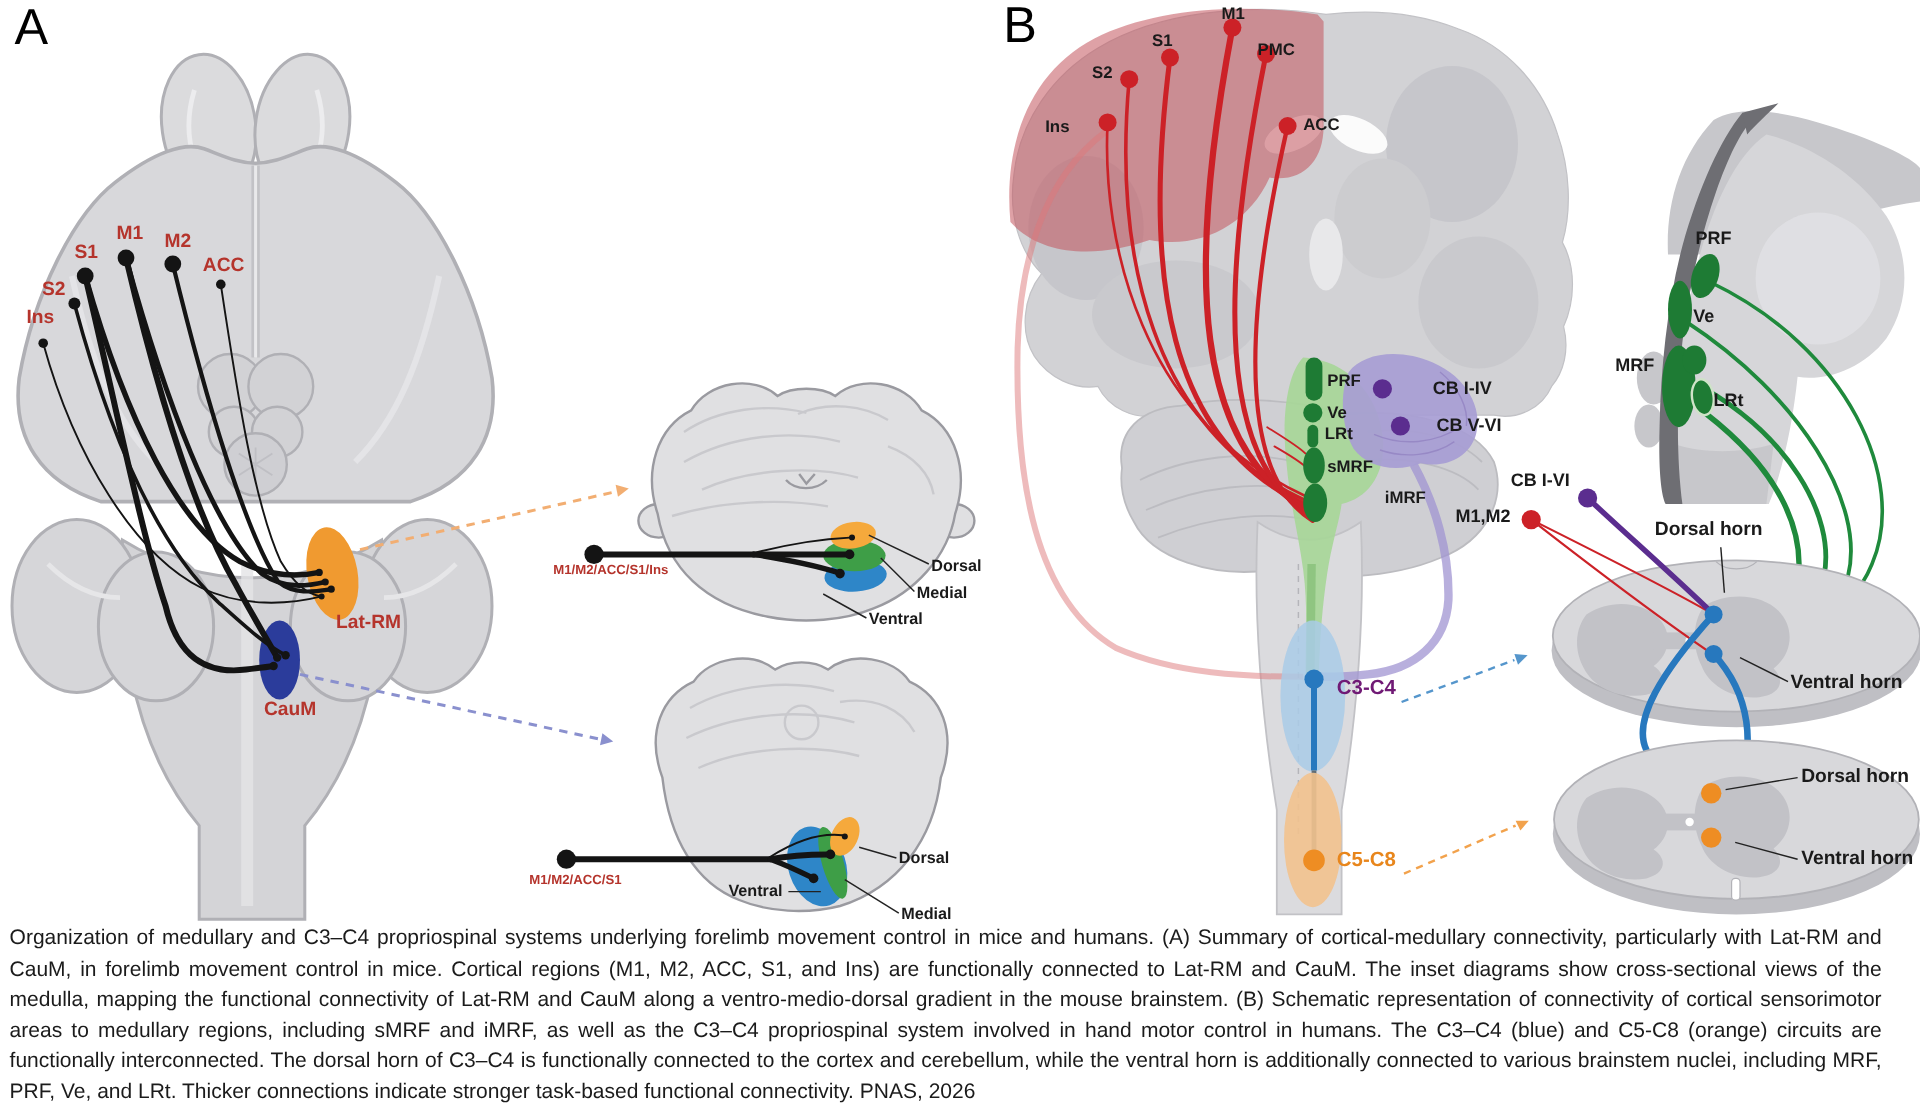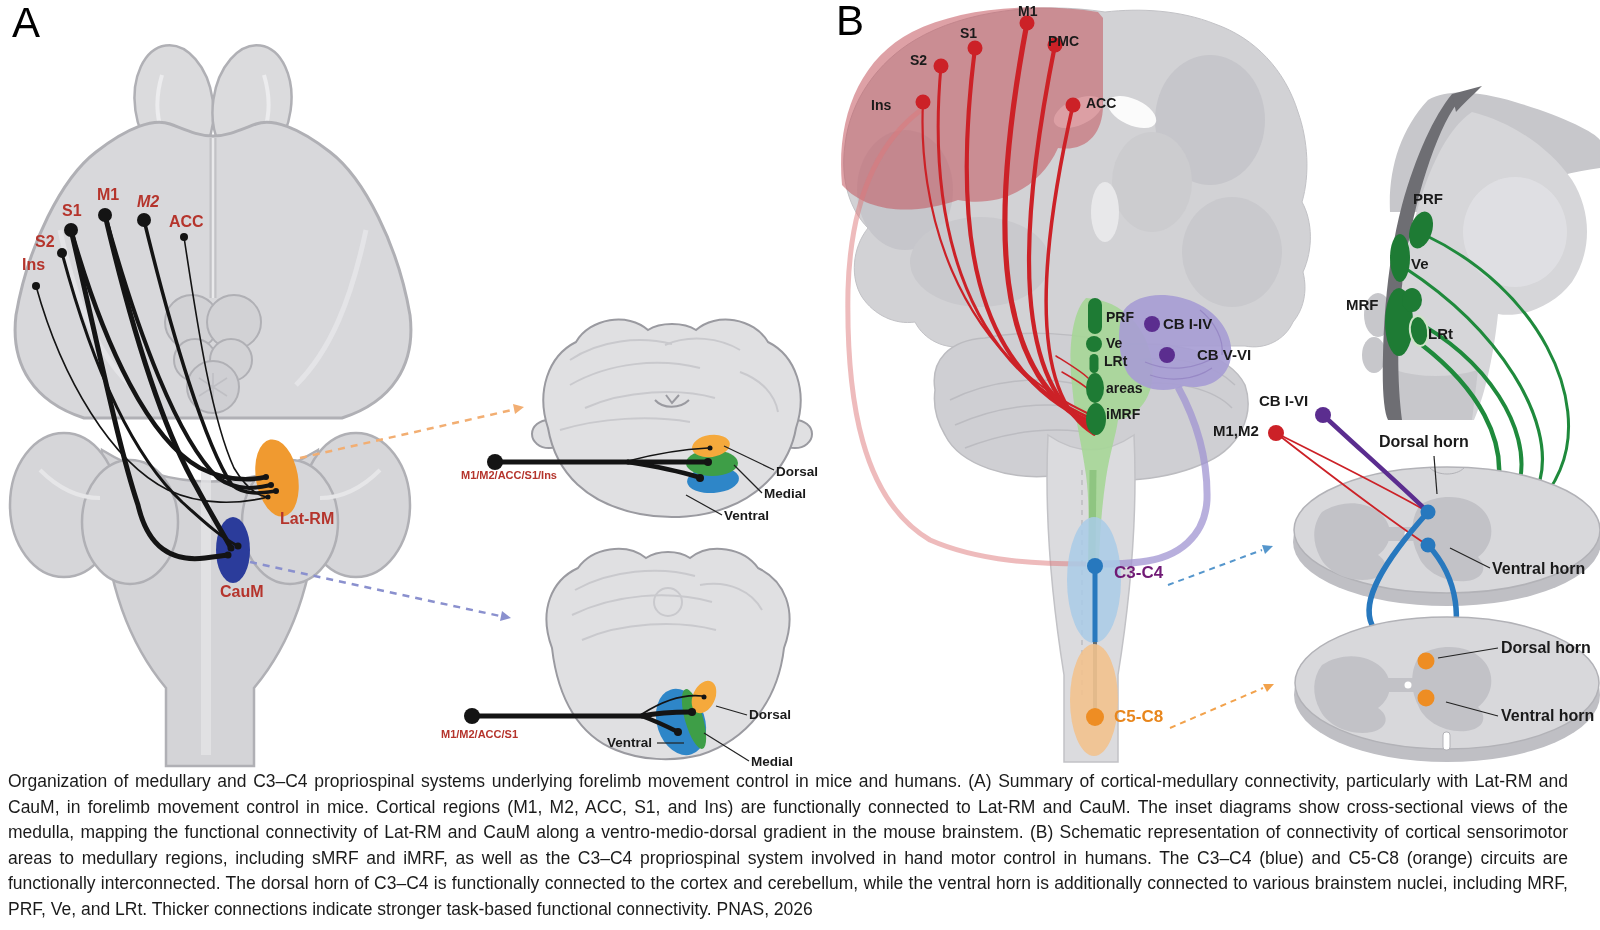--- a/index.html
+++ b/index.html
@@ -293,21 +293,21 @@
       <line x1="1446" y1="702" x2="1498" y2="716"></line>
     </g>
   </g>
 </svg>
 
   <div class="lbl panel-letter" style="left:12px;top:2px;">A</div>
   <div class="lbl panel-letter" style="left:836px;top:0px;">B</div>
 
   <div class="lbl red-a" style="left:62px;top:203px;">S1</div>
   <div class="lbl red-a" style="left:97px;top:187px;">M1</div>
-  <div class="lbl red-a" style="left:137px;top:194px;font-style:italic;">M2</div>
+  <div class="lbl red-a" style="left:137px;top:194px;">M2</div>
   <div class="lbl red-a" style="left:169px;top:214px;">ACC</div>
   <div class="lbl red-a" style="left:35px;top:234px;">S2</div>
   <div class="lbl red-a" style="left:22px;top:257px;">Ins</div>
   <div class="lbl red-a" style="left:280px;top:511px;">Lat-RM</div>
   <div class="lbl red-a" style="left:220px;top:584px;">CauM</div>
 
   <div class="lbl red-a sm" style="left:461px;top:470px;">M1/M2/ACC/S1/Ins</div>
   <div class="lbl blk sm" style="left:776px;top:465px;">Dorsal</div>
   <div class="lbl blk sm" style="left:764px;top:487px;">Medial</div>
   <div class="lbl blk sm" style="left:724px;top:509px;">Ventral</div>
@@ -319,24 +319,24 @@
   <div class="lbl blk md" style="left:1018px;top:4px;">M1</div>
   <div class="lbl blk md" style="left:960px;top:26px;">S1</div>
   <div class="lbl blk md" style="left:1048px;top:24px;margin-top:10px;">PMC</div>
   <div class="lbl blk md" style="left:910px;top:53px;">S2</div>
   <div class="lbl blk md" style="left:871px;top:98px;">Ins</div>
   <div class="lbl blk md" style="left:1086px;top:96px;">ACC</div>
 
   <div class="lbl blk md" style="left:1106px;top:310px;">PRF</div>
   <div class="lbl blk md" style="left:1106px;top:336px;">Ve</div>
   <div class="lbl blk md" style="left:1104px;top:354px;">LRt</div>
-  <div class="lbl blk md" style="left:1106px;top:381px;">areas</div>
-  <div class="lbl blk md" style="left:1106px;top:407px;">iMRF</div>
-
-  <div class="lbl blk" style="left:1163px;top:316px;">CB I-IV</div>
+  <div class="lbl blk md" style="left:1106px;top:381px;">sMRF</div>
+  <div class="lbl blk md" style="left:1106px;top:407px;padding-left:48px;">iMRF</div>
+
+  <div class="lbl blk" style="left:1194px;top:316px;">CB I-IV</div>
   <div class="lbl blk" style="left:1180px;top:347px;margin-left:17px;">CB V-VI</div>
   <div class="lbl blk" style="left:1259px;top:393px;">CB I-VI</div>
   <div class="lbl blk" style="left:1213px;top:423px;">M1,M2</div>
 
   <div class="lbl blue-t" style="left:1114px;top:564px;">C3-C4</div>
   <div class="lbl orange-t" style="left:1114px;top:708px;">C5-C8</div>
 
   <div class="lbl blk" style="left:1413px;top:191px;">PRF</div>
   <div class="lbl blk" style="left:1411px;top:256px;">Ve</div>
   <div class="lbl blk" style="left:1346px;top:297px;">MRF</div>

